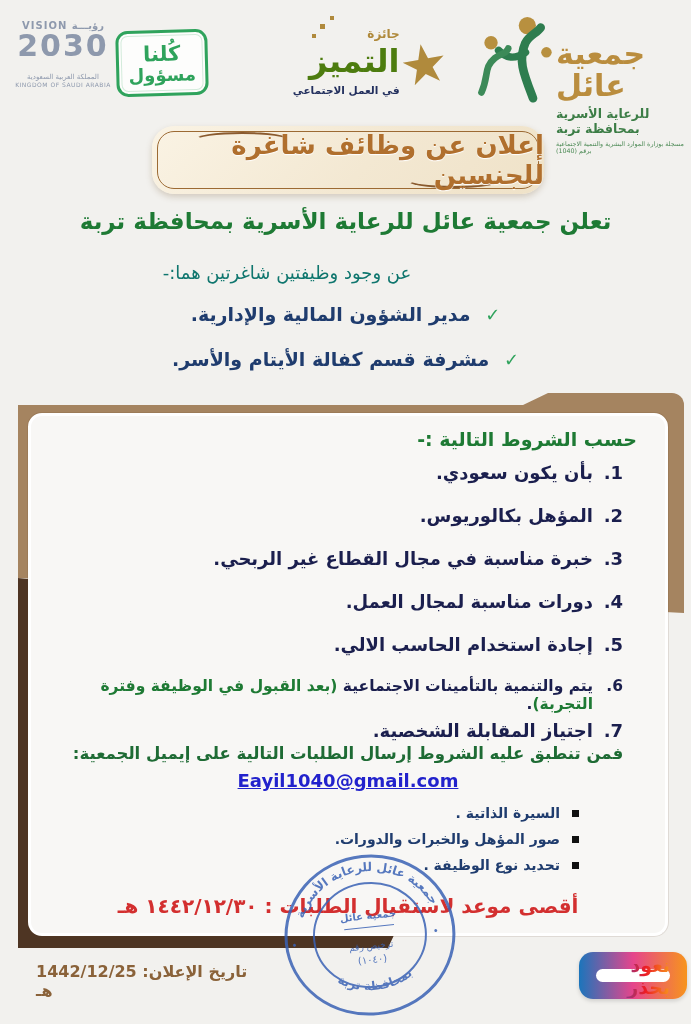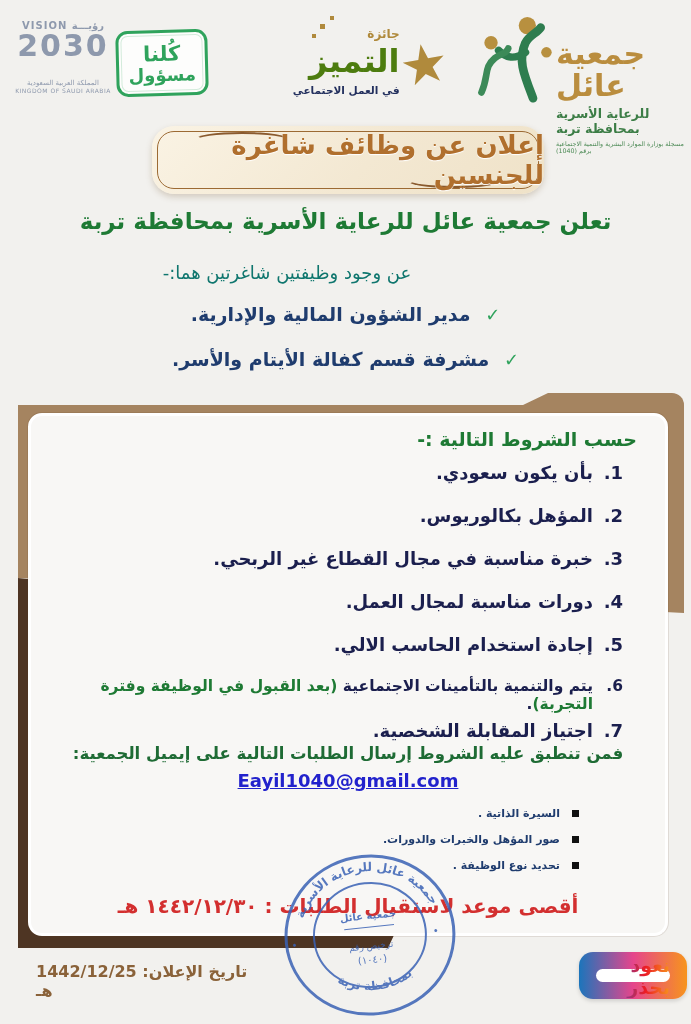--- a/index.html
+++ b/index.html
@@ -9,21 +9,21 @@
     background:#f2f1ee; overflow:hidden;
     font-family:"DejaVu Sans", sans-serif;
     direction:rtl;
   }
   .abs { position:absolute; }
 
   
   .vision { left:12px; top:20px; width:102px; text-align:center; color:#8e99ad; direction:ltr; }
   .vision .v-top { font-size:10px; font-weight:bold; letter-spacing:1px; }
   .vision .v-year { font-size:30px; font-weight:bold; letter-spacing:2px; line-height:30px; }
-  .vision .v-ar { font-size:7px; margin-top:18px; }
+  .vision .v-ar { font-size:7px; margin-top:12px; }
   .vision .v-en { font-size:6px; letter-spacing:.5px; }
 
   .kulluna { left:116px; top:30px; width:92px; height:66px; border:3px solid #2fa35c; border-radius:12px;
     background:#fdfdfc; display:flex; flex-direction:column; align-items:center; justify-content:center;
     color:#2fa35c; font-weight:bold; transform:rotate(-1.5deg); box-shadow:inset 0 0 0 2px #fdfdfc, inset 0 0 0 3px #2fa35c33; }
   .kulluna .k1 { font-size:21px; line-height:22px; }
   .kulluna .k2 { font-size:18px; line-height:19px; }
 
   .award { left:292px; top:10px; width:158px; height:102px; display:flex; flex-direction:row; align-items:center; justify-content:flex-start; }
   .award .texts { text-align:right; }
@@ -72,21 +72,21 @@
   .cond-list { position:absolute; top:46px; right:42px; left:16px; }
   .cond-row { display:flex; direction:rtl; align-items:baseline; height:43px; font-size:18px; font-weight:bold; color:#1b1f4e; }
   .cond-row .num { flex:0 0 30px; }
   .cond-row.small { font-size:15.5px; }
   .cond-green { color:#1e7a34; }
 
   .apply-intro { position:absolute; top:328px; left:0; right:0; text-align:center; font-size:16.5px; font-weight:bold; color:#1e6b34; }
   .apply-email { position:absolute; top:354px; left:0; right:0; text-align:center; }
   .apply-email a { font-size:18px; font-weight:bold; color:#2222cc; text-decoration:underline; direction:ltr; unicode-bidi:embed; }
   .docs { position:absolute; top:384px; right:86px; width:360px; }
-  .doc-row { display:flex; direction:rtl; align-items:center; height:26px; font-size:11px; font-weight:bold; color:#1f3c6e; }
+  .doc-row { display:flex; direction:rtl; align-items:center; height:26px; font-size:14px; font-weight:bold; color:#1f3c6e; }
   .doc-row .sq { width:7px; height:7px; background:#111; margin-left:12px; flex:0 0 7px; }
 
   .deadline { position:absolute; top:478px; left:0; right:0; text-align:center; font-size:20px; font-weight:800; color:#d32f2f; }
 
   
   .pub-date { left:36px; top:962px; width:230px; font-size:16px; font-weight:bold; color:#8a6239; text-align:left; }
   .naood { right:4px; top:952px; width:108px; height:47px; border-radius:14px; padding:17px;
     background:linear-gradient(90deg,#1b75bb,#e5458c,#f7941d); box-shadow:0 2px 4px rgba(0,0,0,.15); }
   .naood .in { width:100%; height:100%; background:#fff; border-radius:11px; display:flex; align-items:center; justify-content:center; }
   .naood .txt { font-size:19px; font-weight:800;

